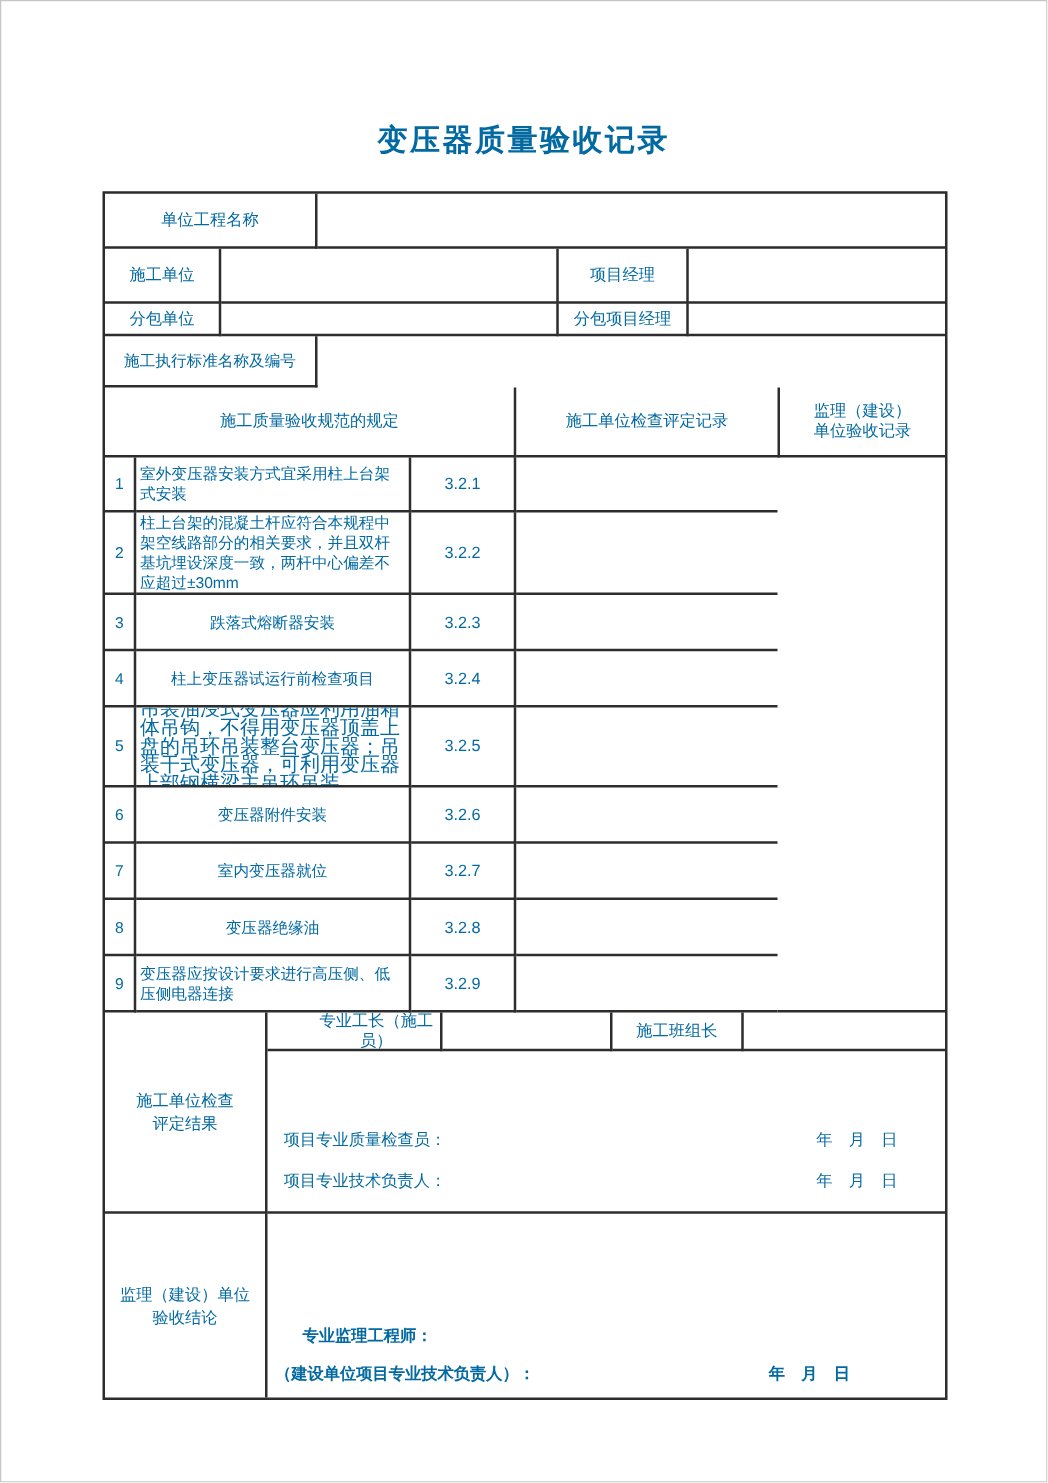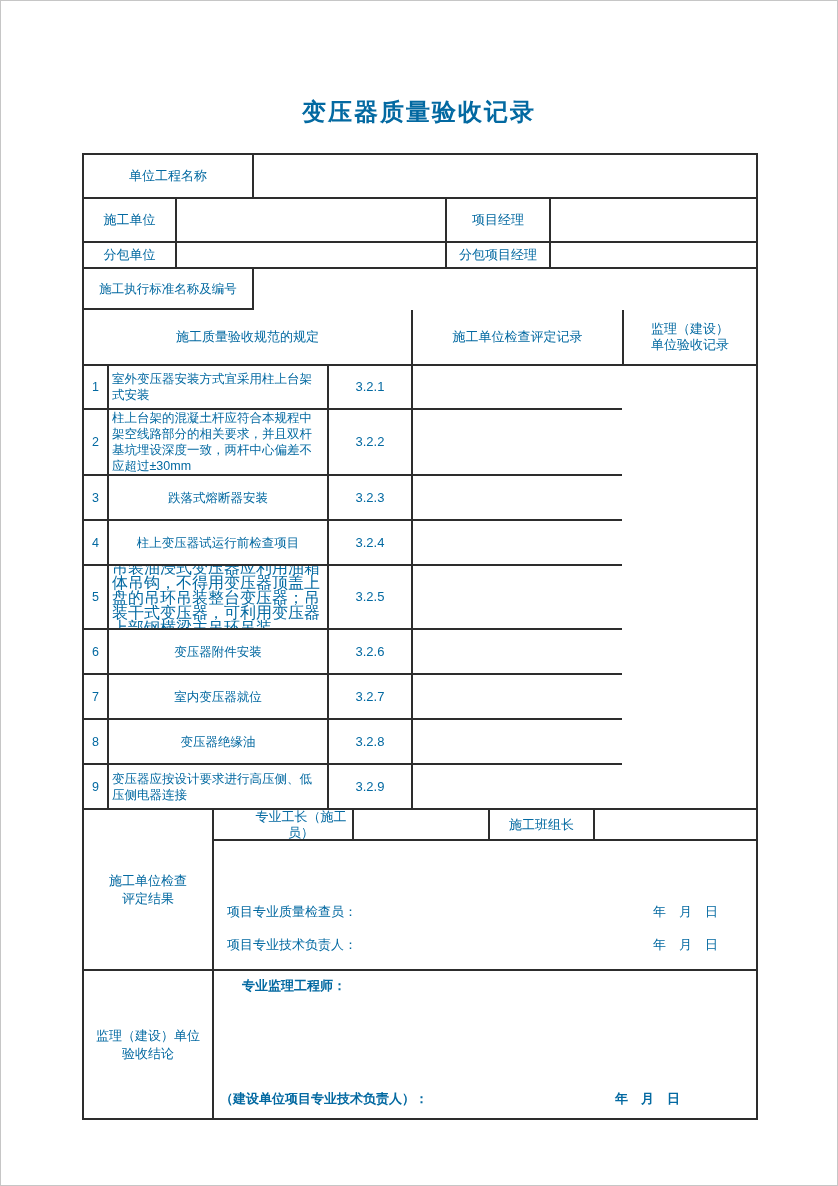--- a/index.html
+++ b/index.html
@@ -71,21 +71,21 @@
     justify-content:flex-end; padding:0 0 8px 0;
   }
   .sig-row {
     height:33px; display:flex; align-items:center;
     justify-content:space-between;
     padding:0 38px 0 13px;
   }
   .sec.bottom .sec-label, .sec.bottom .sec-body { border-bottom:none; }
   .concl-area {
     flex:1; display:flex; flex-direction:column;
-    justify-content:space-between; padding-bottom:4px;
+    justify-content:flex-end; padding-bottom:4px;
   }
   .concl-line1 { height:30px; display:flex; align-items:center; padding-left:28px; font-weight:bold; }
   .concl-line2 {
     height:30px; display:flex; align-items:center;
     justify-content:space-between; padding:0 76px 0 6px; font-weight:bold;
   }
   .sig-label { white-space:nowrap; }
   .date { white-space:nowrap; }
 </style>
 </head>

